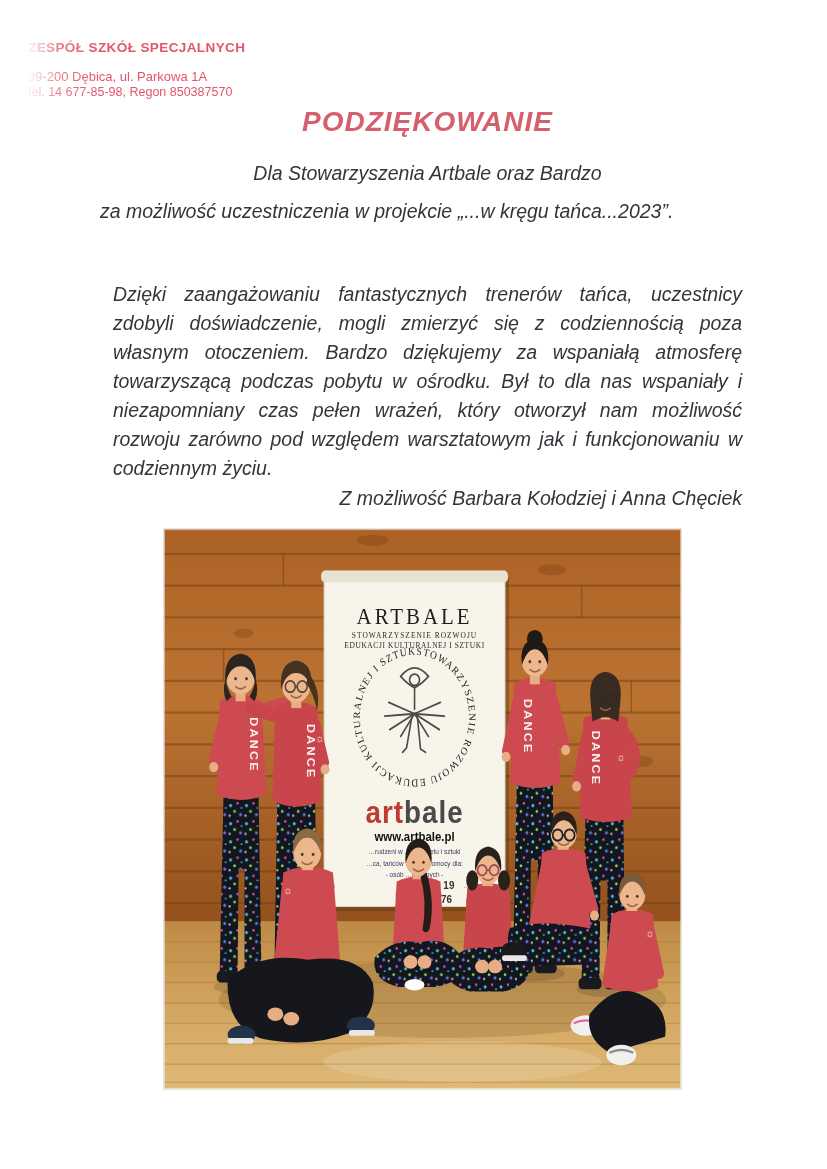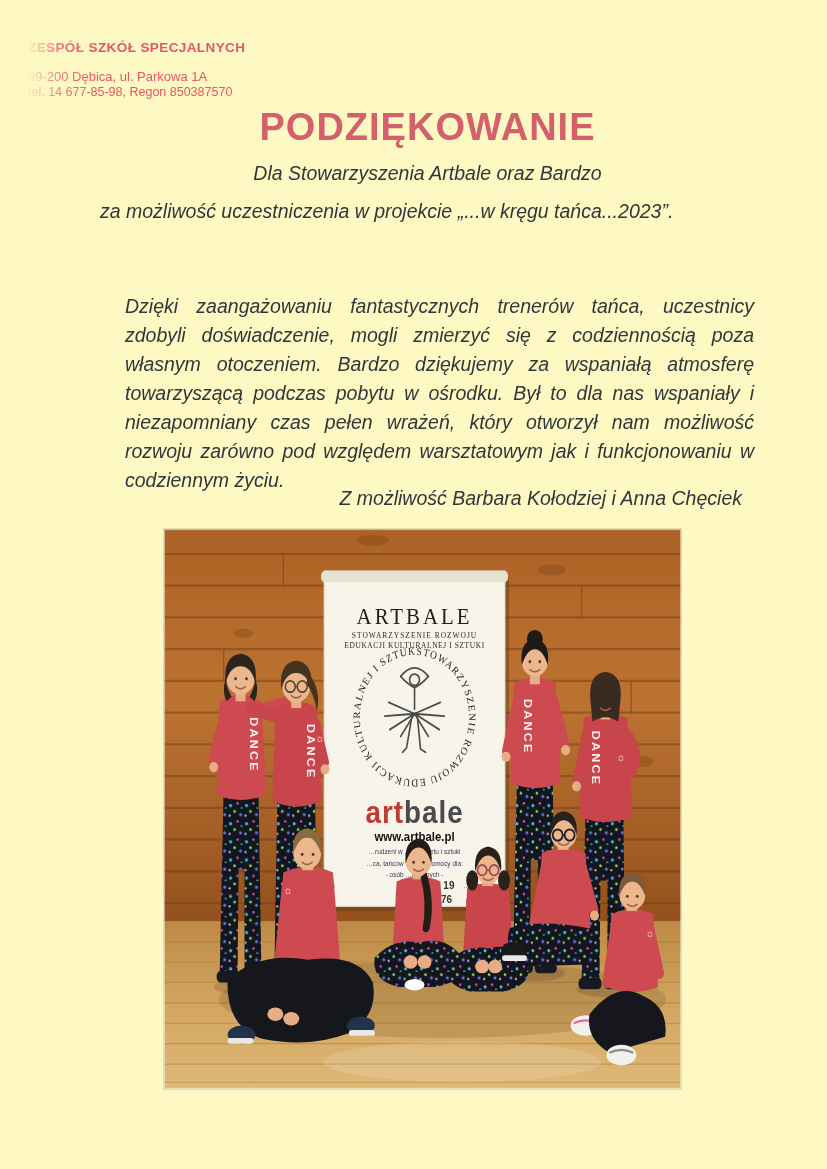--- a/index.html
+++ b/index.html
@@ -1,41 +1,41 @@
 <!DOCTYPE html>
 <html><head>
 <meta charset="utf-8">
 <style>
   html,body { margin:0; padding:0; background:#9a9a9a; }
   .page {
     position:relative; width:827px; height:1169px; margin:0 auto;
-    background:#fef9c3; overflow:hidden;
+    background:#ffffff; overflow:hidden;
     font-family:"Liberation Sans", sans-serif;
   }
   
   .stamp {
     position:absolute; left:28px; top:40px; line-height:1.18;
     -webkit-mask-image:linear-gradient(90deg, rgba(0,0,0,.06) 0px, rgba(0,0,0,.75) 30px, #000 70px);
     mask-image:linear-gradient(90deg, rgba(0,0,0,.06) 0px, rgba(0,0,0,.75) 30px, #000 70px);
   }
   .stamp .l1 { font-weight:700; font-size:13.5px; letter-spacing:.4px; }
   .stamp .l2 { font-size:13px; margin-top:13px; }
   .stamp .l3 { font-size:12.5px; margin-top:1px; }
   
   .title {
     position:absolute; top:106px; left:113px; width:629px; margin:0;
-    text-align:center; font-weight:700;
-    font-size:38px; letter-spacing:1px;
+    text-align:center; font-style:italic; font-weight:700;
+    font-size:28px; letter-spacing:1px;
   }
   .ded1 { position:absolute; top:162px; left:113px; width:629px; margin:0;
     text-align:center; font-style:italic; font-size:19.5px; }
   .ded2 { position:absolute; top:200px; left:100px; width:655px; margin:0;
     font-style:italic; font-size:19.5px; }
   .bodytext {
-    position:absolute; top:280px; left:113px; width:629px; margin:12px;
+    position:absolute; top:280px; left:113px; width:629px; margin:0;
     font-style:italic; font-size:19.5px; line-height:29px;
     text-align:justify; text-align-last:left;
   }
   .sig { position:absolute; top:487px; left:113px; width:629px; margin:0;
     text-align:right; font-style:italic; font-size:19.5px; }
   .ink { color:#31363b; }
   
   .photo {
     position:absolute; left:164px; top:529px; width:517px; height:560px;
     box-shadow:0 0 0 1px rgba(0,0,0,.10);

